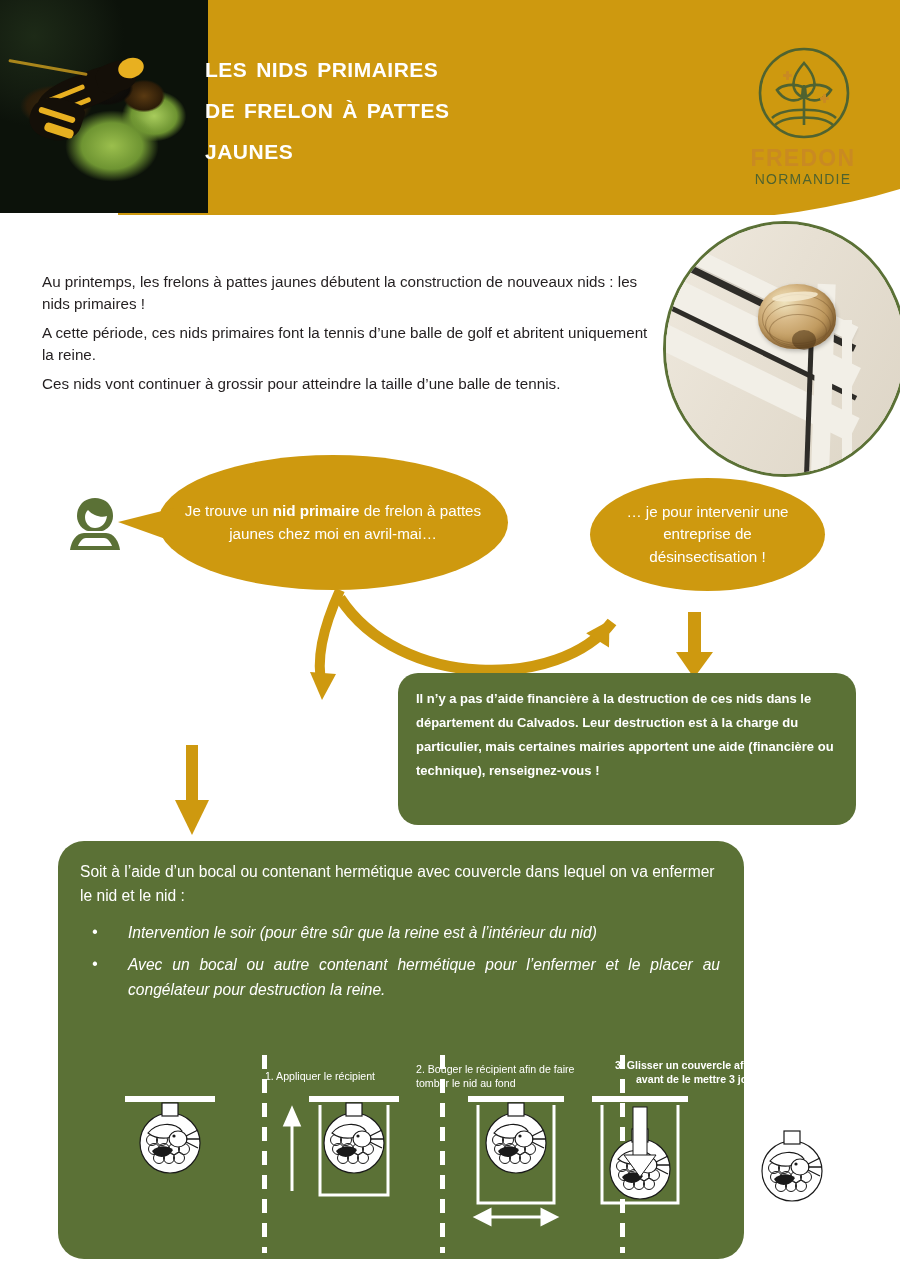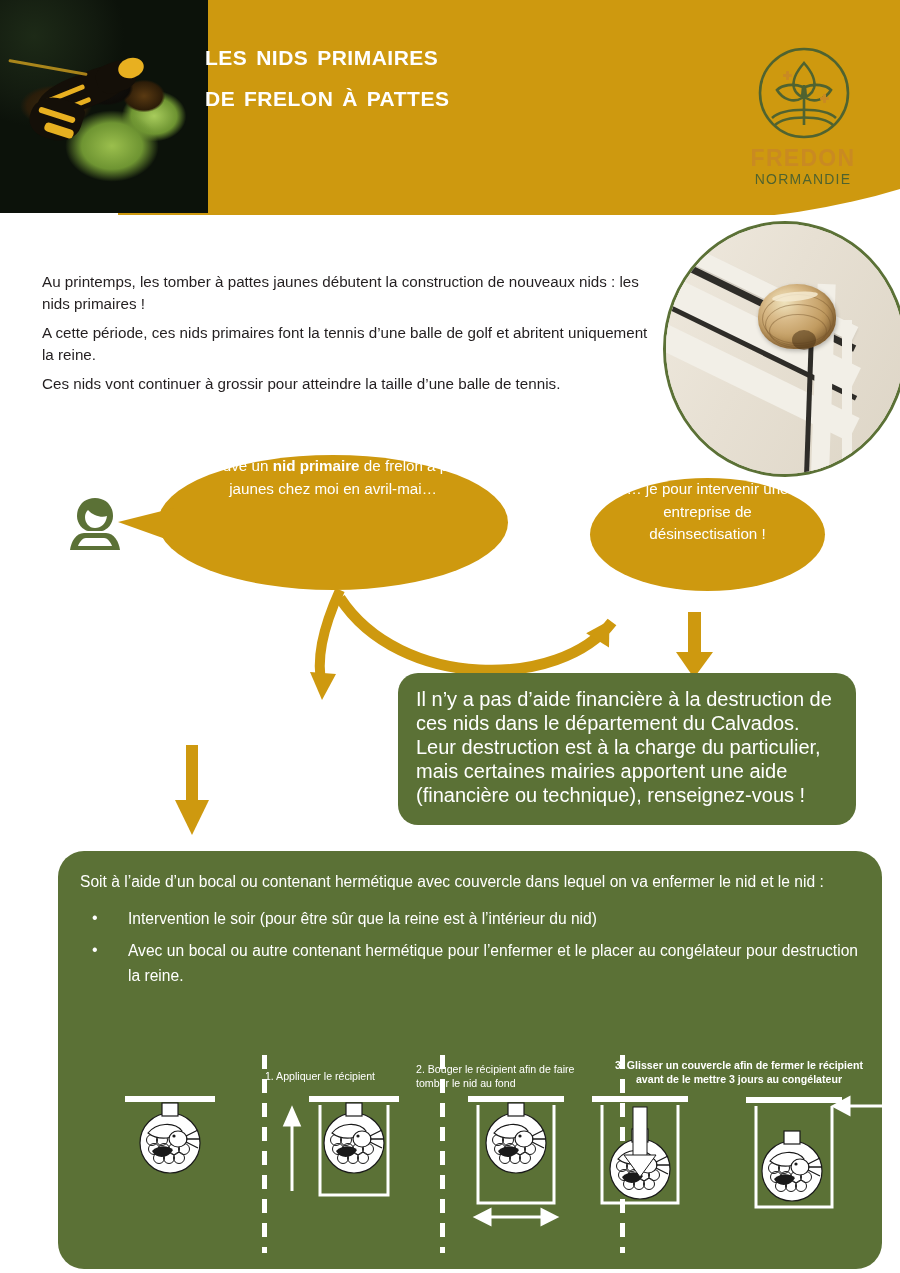--- a/index.html
+++ b/index.html
@@ -37,21 +37,21 @@
     position:absolute;
     left:118px;top:-230px;
     width:1140px;height:450px;
     background:#CE990F;
     border-radius:0 0 52% 52% / 0 0 100% 100%;
   }
   .gold-blob2{
     position:absolute;left:118px;top:0px;width:520px;height:215px;background:#CE990F;
   }
   .header-title{
-    position:absolute;left:205px;top:34px;width:430px;
+    position:absolute;left:205px;top:46px;width:430px;
     color:#ffffff;
     font-size:30px;
     font-weight:bold;
     letter-spacing:.5px;
     line-height:41px;
     font-variant:small-caps;
     text-transform:lowercase;
   }
   .header-title span{display:block;}
 
@@ -106,43 +106,43 @@
     box-shadow:inset -4px -5px 9px rgba(80,50,20,.45), 1px 2px 4px rgba(0,0,0,.25);
   }
   .nest-band{position:absolute;border-radius:50%;border:1px solid rgba(120,86,44,.45);}
 
   
   .person{position:absolute;left:64px;top:492px;width:62px;height:62px;}
 
   
   .bubble{
     position:absolute;background:#CE990F;border-radius:50%;
-    color:#ffffff;display:flex;justify-content:center;
+    color:#ffffff;display:flex;align-items:center;justify-content:center;
     text-align:center;
   }
   .bubble-text{padding:0 26px;font-size:15.2px;line-height:22.5px;}
   .bubble-text b{font-weight:bold;}
 
   #bubble-find{left:158px;top:455px;width:350px;height:135px;}
   #bubble-company{left:590px;top:478px;width:235px;height:113px;}
   #bubble-self{left:62px;top:637px;width:262px;height:104px;}
 
   
   .green-box{
     position:absolute;background:#5B7136;color:#fff;border-radius:18px;
   }
   #box-aid{left:398px;top:673px;width:458px;height:152px;border-radius:20px;}
-  #box-aid .txt{padding:14px 14px 0 18px;font-size:20px;line-height:24px;}
-
-  #box-method{left:58px;top:841px;width:824px;height:418px;border-radius:26px;margin-top:10px;}
+  #box-aid .txt{padding:14px 14px 0 18px;font-size:13px;line-height:24px;font-weight:bold;}
+
+  #box-method{left:58px;top:841px;width:686px;height:418px;border-radius:26px;}
   #box-method .intro2{padding:19px 22px 0 22px;font-size:15.6px;line-height:24px;}
   #box-method ul{margin:12px 0 0 0;padding:0 24px 0 26px;list-style:none;}
   #box-method li{
     position:relative;font-size:15.6px;line-height:25px;margin-bottom:7px;
-    padding-left:44px;text-align:justify;
+    padding-left:44px;text-align:justify;font-style:italic;
   }
   #box-method li::before{
     content:"•";position:absolute;left:8px;top:-1px;font-size:16px;color:#fff;
   }
 
   
   .arrow-svg{position:absolute;left:0;top:0;width:900px;height:1273px;pointer-events:none;}
 
   
   .diagram{position:absolute;left:58px;top:1055px;width:824px;height:204px;}
@@ -175,20 +175,21 @@
       <div class="hornet-stripe" style="left:118px;top:58px;width:26px;height:20px;border-radius:50%;transform:rotate(-18deg);"></div>
       <div class="hornet-dark" style="left:30px;top:98px;width:52px;height:42px;border-radius:50% 20% 50% 40%;transform:rotate(18deg);"></div>
       <div class="hornet-stripe" style="left:38px;top:112px;width:38px;height:6px;border-radius:3px;transform:rotate(18deg);"></div>
       <div class="hornet-stripe" style="left:44px;top:126px;width:30px;height:9px;border-radius:4px;transform:rotate(18deg);"></div>
       <div class="hornet-stripe" style="left:8px;top:66px;width:80px;height:3px;transform:rotate(10deg);opacity:.7;"></div>
     </div>
 
     <div class="header-title">
       <span>Les nids primaires</span>
       <span>de frelon à pattes</span>
+      <span>jaunes</span>
     </div>
 
     <div class="logo">
       <div class="logo-mark">
         <svg viewBox="0 0 96 96" width="96" height="96">
           <circle cx="48" cy="48" r="44" fill="none" stroke="#4F6330" stroke-width="2.6"></circle>
           <path d="M48 18 C56 27 60 35 58 43 C56 50 50 52 48 52 C46 52 40 50 38 43 C36 35 40 27 48 18 Z" fill="none" stroke="#4F6330" stroke-width="2.6"></path>
           <path d="M47 42 C37 38 26 40 21 45 C27 55 38 58 46 53 Z" fill="none" stroke="#4F6330" stroke-width="2.6"></path>
           <path d="M49 42 C59 38 70 40 75 45 C69 55 58 58 50 53 Z" fill="none" stroke="#4F6330" stroke-width="2.6"></path>
           <line x1="48" y1="40" x2="48" y2="80" stroke="#4F6330" stroke-width="2.6"></line>
@@ -201,21 +202,21 @@
               <rect x="67" y="49" width="3" height="9" rx="1"></rect>
           </g>
         </svg>
       </div>
       <div class="logo-fredon">FREDON</div>
       <div class="logo-normandie">NORMANDIE</div>
     </div>
   </div>
 
   <div class="intro">
-    <p>Au printemps, les tomber à pattes jaunes débutent la construction de nouveaux nids : les nids primaires !</p>
+    <p>Au printemps, les frelons à pattes jaunes débutent la construction de nouveaux nids : les nids primaires !</p>
     <p>A cette période, ces nids primaires font la tennis d’une balle de golf et abritent uniquement la reine.</p>
     <p>Ces nids vont continuer à grossir pour atteindre la taille d’une balle de tennis.</p>
   </div>
 
   <div class="nest-photo">
     <div class="nest-inner"></div>
     <div class="wall-tex"></div>
 
     <div class="frame-bar" style="left:-20px;top:54px;width:220px;height:16px;transform:rotate(26deg);box-shadow:0 2px 3px rgba(0,0,0,.12);"></div>
     <div class="frame-dark" style="left:-24px;top:72px;width:224px;height:7px;transform:rotate(26deg);"></div>

